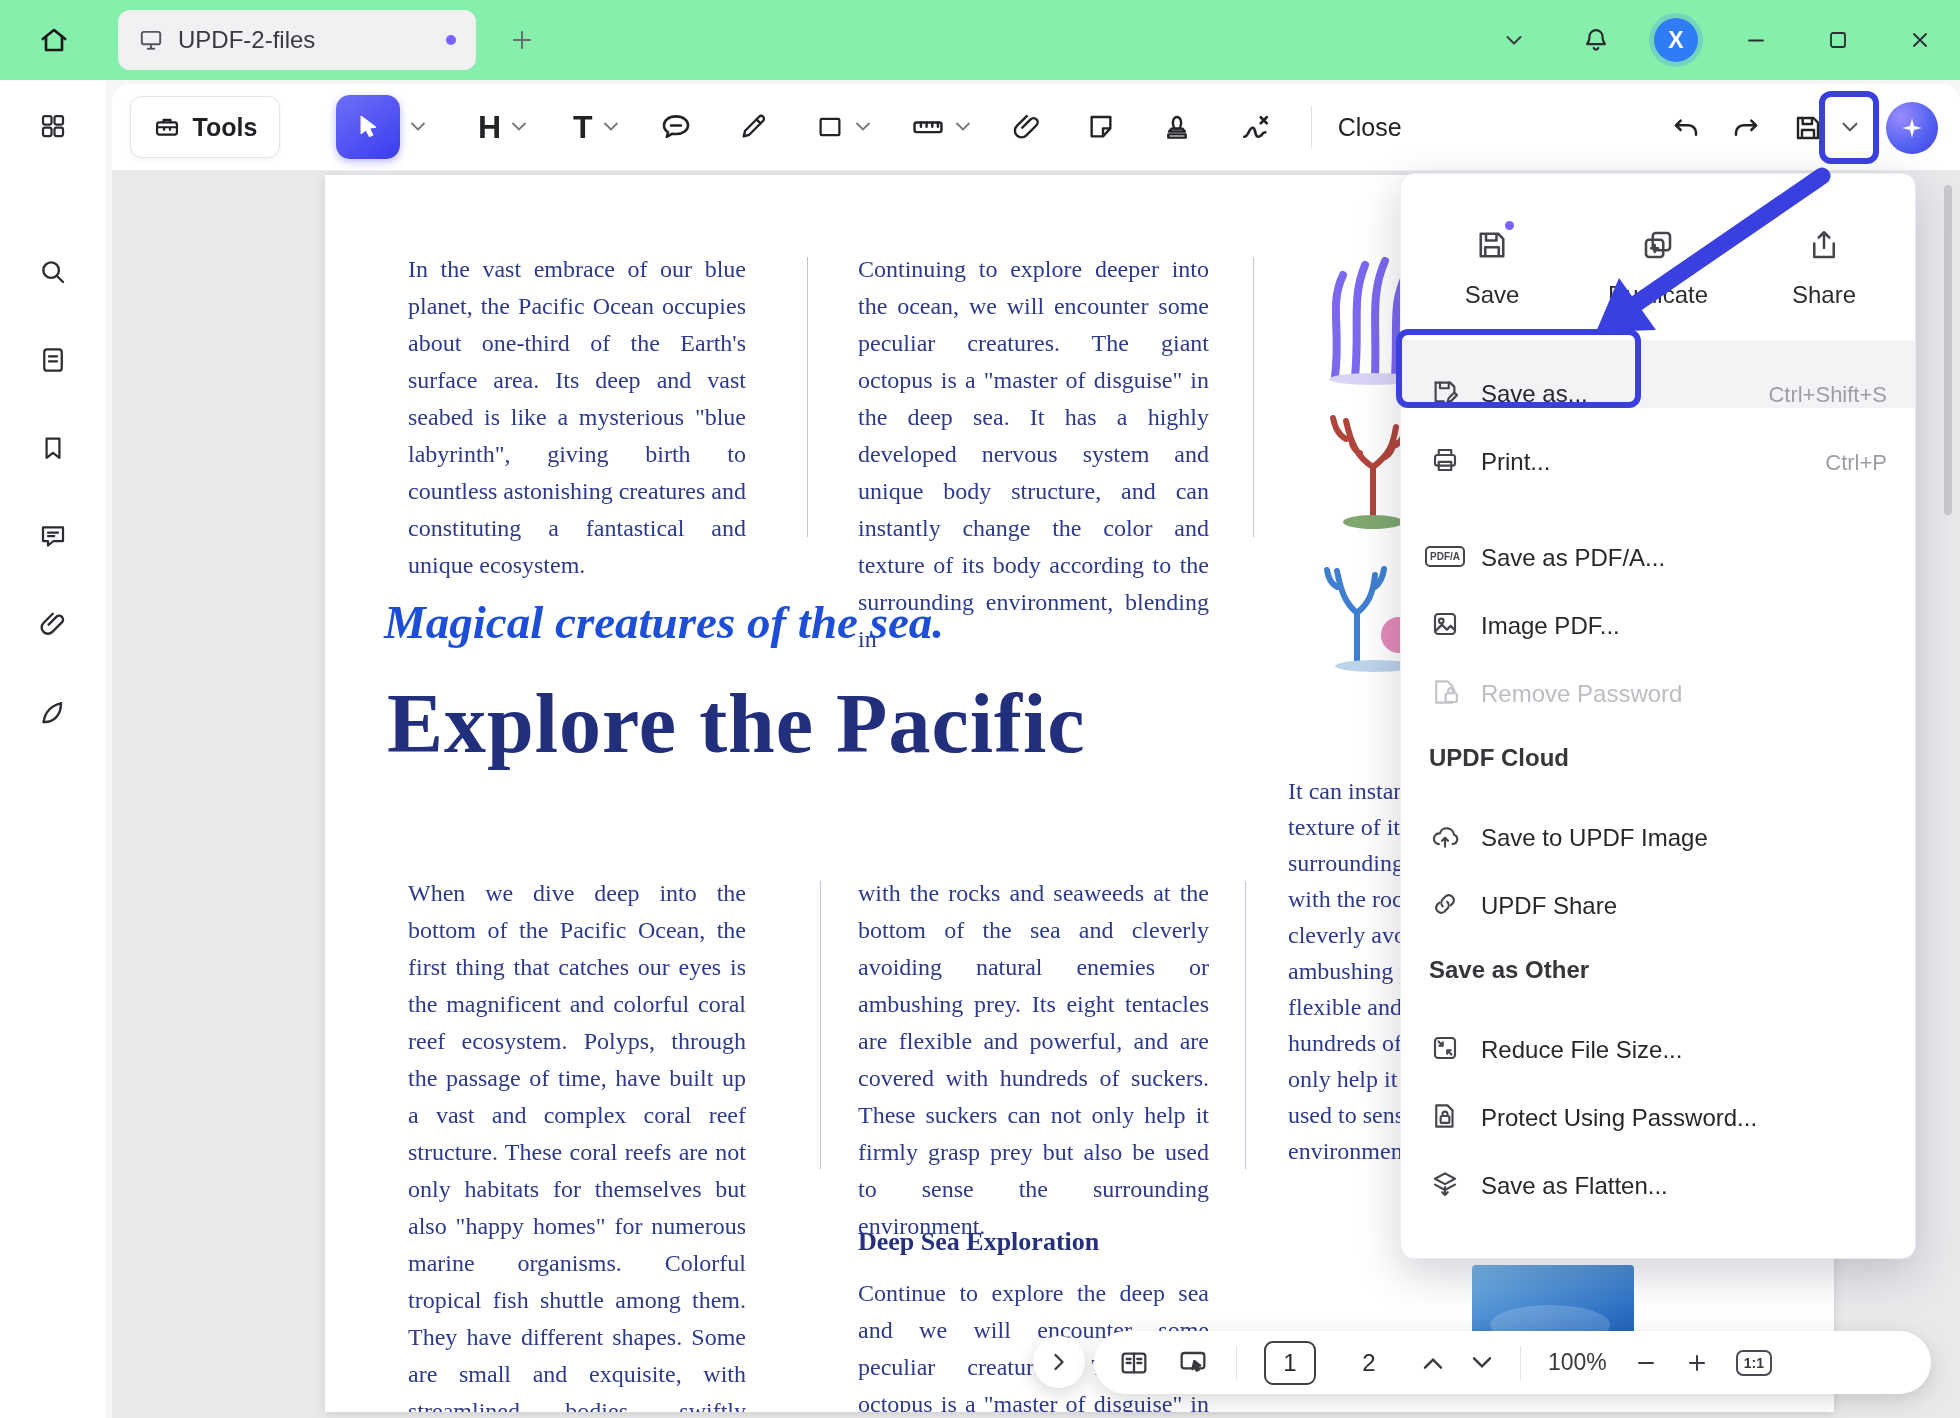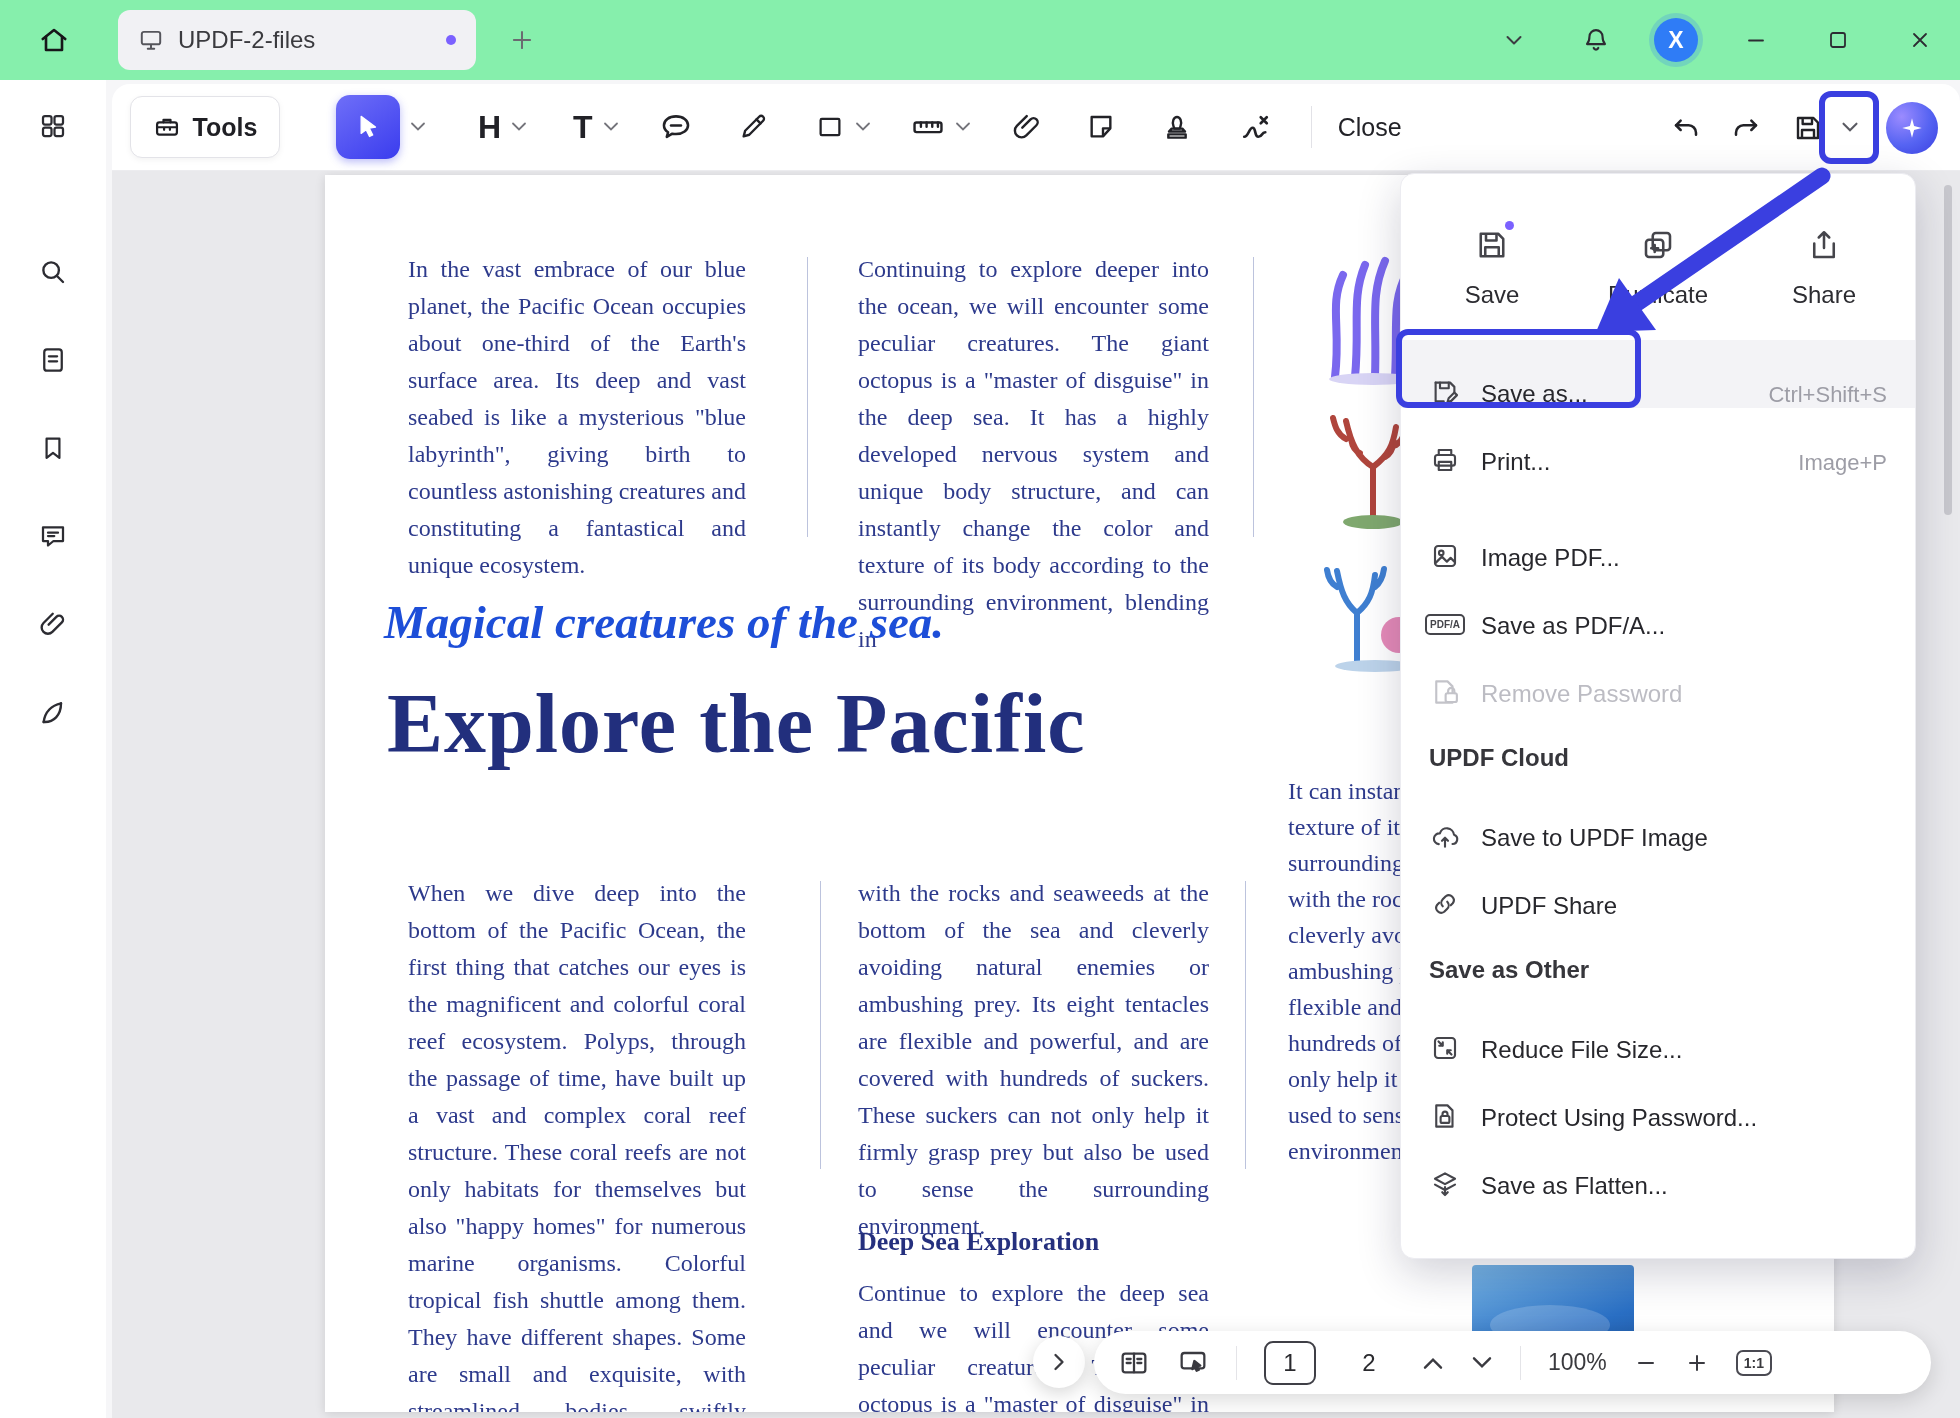--- a/index.html
+++ b/index.html
@@ -497,41 +497,41 @@
 
   <div class="mrow">
     <span class="micon">
       <svg width="30" height="30" viewBox="0 0 24 24" fill="none" stroke="#45454b" stroke-width="1.7" stroke-linecap="round" stroke-linejoin="round">
           <path d="M7 8V4h10v4"></path>
           <rect x="4" y="8" width="16" height="8.5" rx="2"></rect>
           <path d="M7 13.5h10V20H7z"></path>
         </svg>
     </span>
     <span class="mlabel">Print...</span>
-    <span class="mshort">Image+P</span>
+    <span class="mshort">Ctrl+P</span>
   </div>
 
   <div class="mgap"></div>
+
+  <div class="mrow">
+    <span class="micon">
+        <span class="pdfa-badge">PDF/A</span>
+      </span>
+    <span class="mlabel">Save as PDF/A...</span>
+  </div>
 
   <div class="mrow">
     <span class="micon">
       <svg width="30" height="30" viewBox="0 0 24 24" fill="none" stroke="#45454b" stroke-width="1.7" stroke-linecap="round" stroke-linejoin="round">
           <rect x="4" y="4" width="16" height="16" rx="2.5"></rect>
           <circle cx="9" cy="9.5" r="1.8"></circle>
           <path d="M4.5 17.5l5-5 4 4 3-3 3 3"></path>
         </svg>
     </span>
     <span class="mlabel">Image PDF...</span>
-  </div>
-
-  <div class="mrow">
-    <span class="micon">
-        <span class="pdfa-badge">PDF/A</span>
-      </span>
-    <span class="mlabel">Save as PDF/A...</span>
   </div>
 
   <div class="mrow disabled">
     <span class="micon">
       <svg width="30" height="30" viewBox="0 0 24 24" fill="none" stroke="#c3c3c9" stroke-width="1.7" stroke-linecap="round" stroke-linejoin="round">
           <path d="M5 3.5h9l4 4V20.5H5z"></path>
           <rect x="12.5" y="13" width="9" height="7" rx="1.5" fill="#fff"></rect>
           <path d="M14.5 13v-1.8a2.5 2.5 0 0 1 5 0V13"></path>
         </svg>
     </span>

